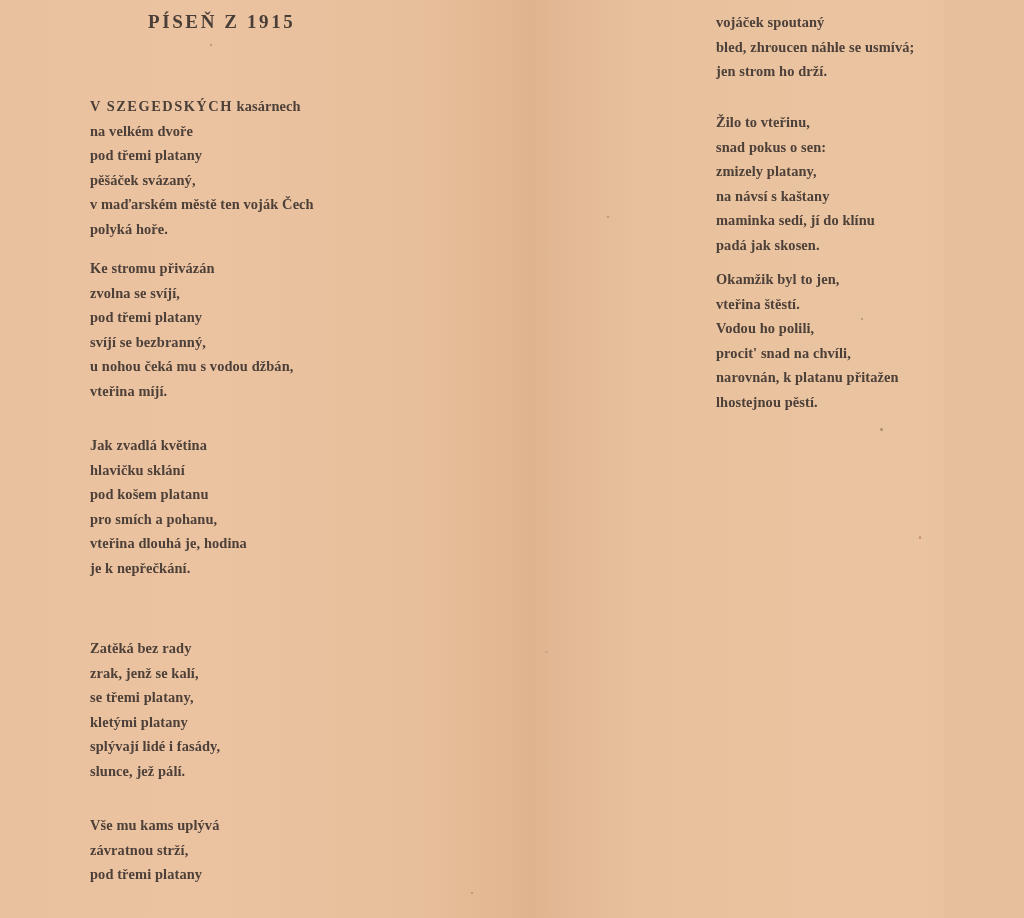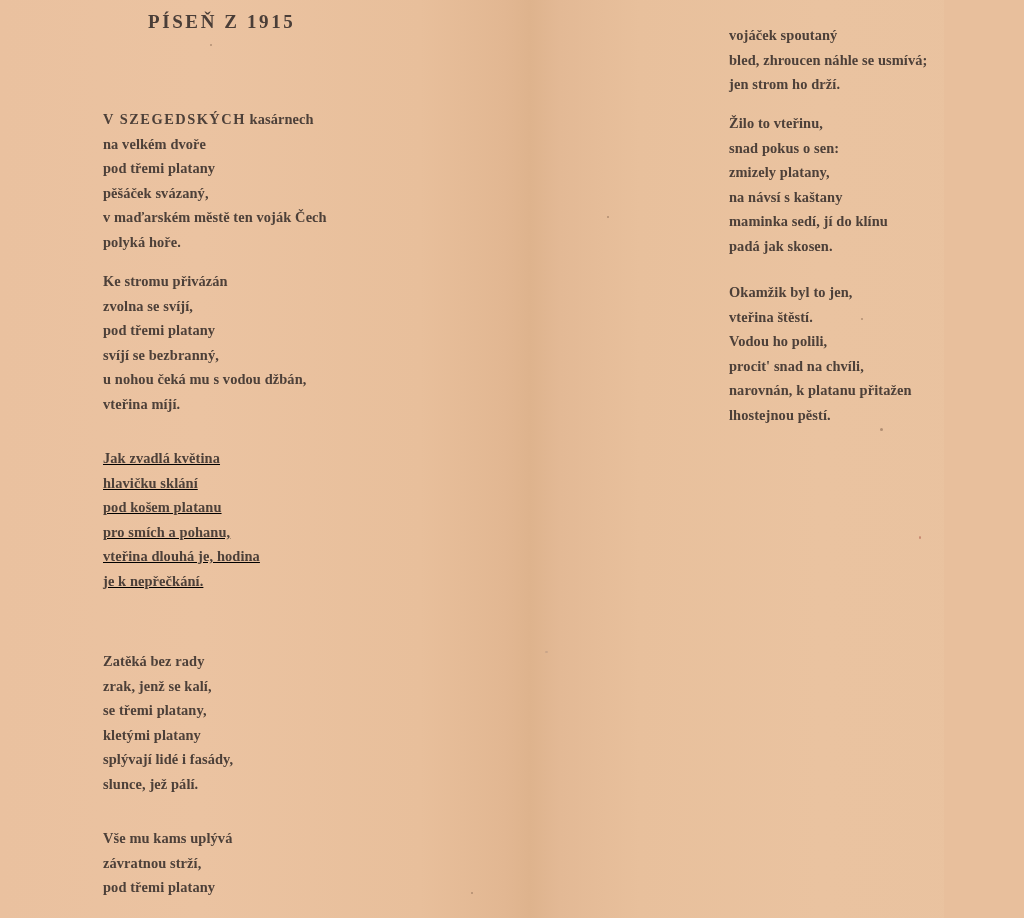--- a/index.html
+++ b/index.html
@@ -50,21 +50,21 @@
       font-family: "Liberation Serif", "DejaVu Serif", serif;
       font-weight: bold;
       font-size: 19px;
       letter-spacing: 2.6px;
       color: #4a3e38;
       white-space: nowrap;
     }
     .stanza {
       position: absolute;
       left: 0;
-      margin: 17px;
+      margin: 4px;
       padding: 0;
     }
     .line {
       display: block;
       height: 24.6px;
       line-height: 24.6px;
       font-size: 15.5px;
       font-weight: bold;
       color: #4d4039;
       white-space: nowrap;
@@ -105,21 +105,21 @@
 
     <div class="stanza" style="top:252px;">
       <span class="line">Ke stromu přivázán</span>
       <span class="line">zvolna se svíjí,</span>
       <span class="line">pod třemi platany</span>
       <span class="line">svíjí se bezbranný,</span>
       <span class="line">u nohou čeká mu s vodou džbán,</span>
       <span class="line">vteřina míjí.</span>
     </div>
 
-    <div class="stanza" style="top:429px;text-decoration:underline;">
+    <div class="stanza" style="top:429px;">
       <span class="line">Jak zvadlá květina</span>
       <span class="line">hlavičku sklání</span>
       <span class="line">pod košem platanu</span>
       <span class="line">pro smích a pohanu,</span>
       <span class="line">vteřina dlouhá je, hodina</span>
       <span class="line">je k nepřečkání.</span>
     </div>
 
     <div class="stanza" style="top:632px;">
       <span class="line">Zatěká bez rady</span>
@@ -138,21 +138,21 @@
   </div>
 
   <div class="page page-right">
 
     <div class="stanza" style="top:6px;">
       <span class="line">vojáček spoutaný</span>
       <span class="line">bled, zhroucen náhle se usmívá;</span>
       <span class="line">jen strom ho drží.</span>
     </div>
 
-    <div class="stanza" style="top:94px;">
+    <div class="stanza" style="top:106px;">
       <span class="line">Žilo to vteřinu,</span>
       <span class="line">snad pokus o sen:</span>
       <span class="line">zmizely platany,</span>
       <span class="line">na návsí s kaštany</span>
       <span class="line">maminka sedí, jí do klínu</span>
       <span class="line">padá jak skosen.</span>
     </div>
 
     <div class="stanza" style="top:263px;">
       <span class="line">Okamžik byl to jen,</span>

